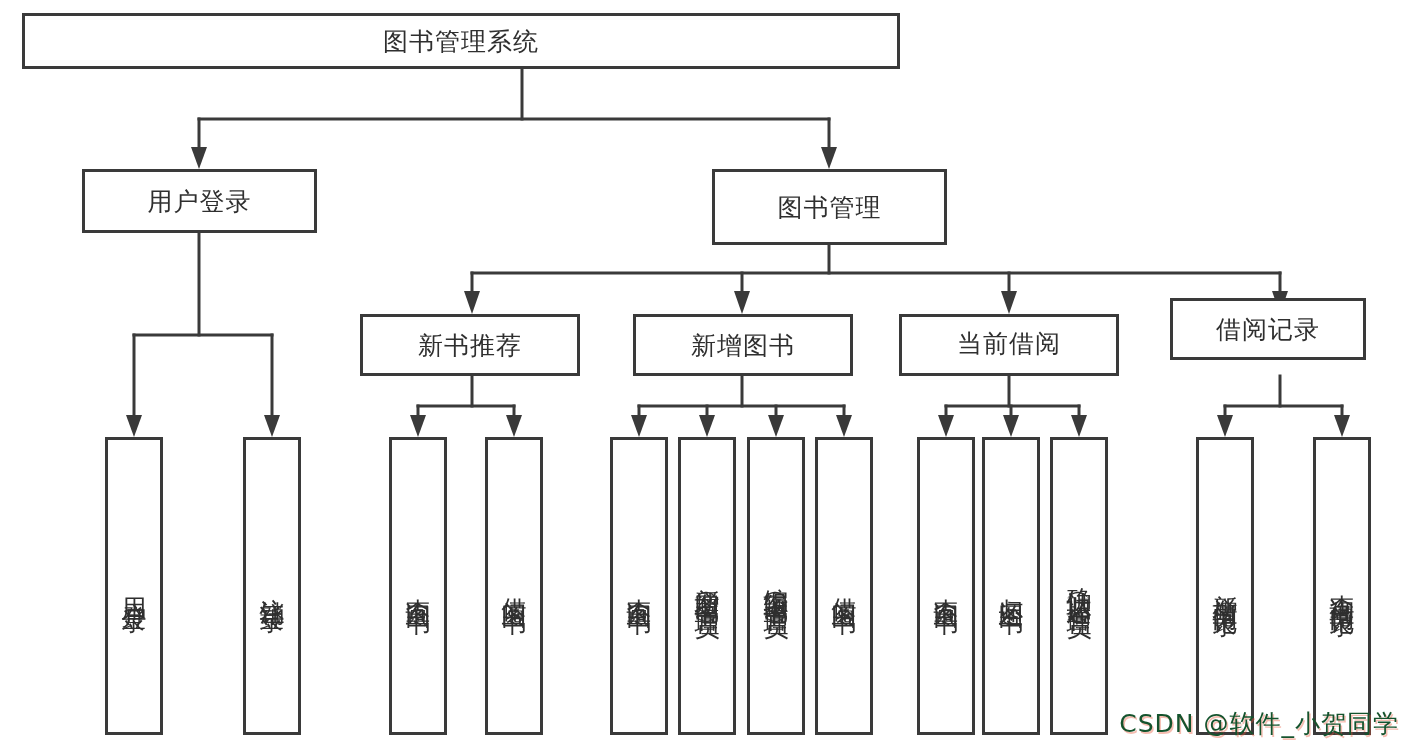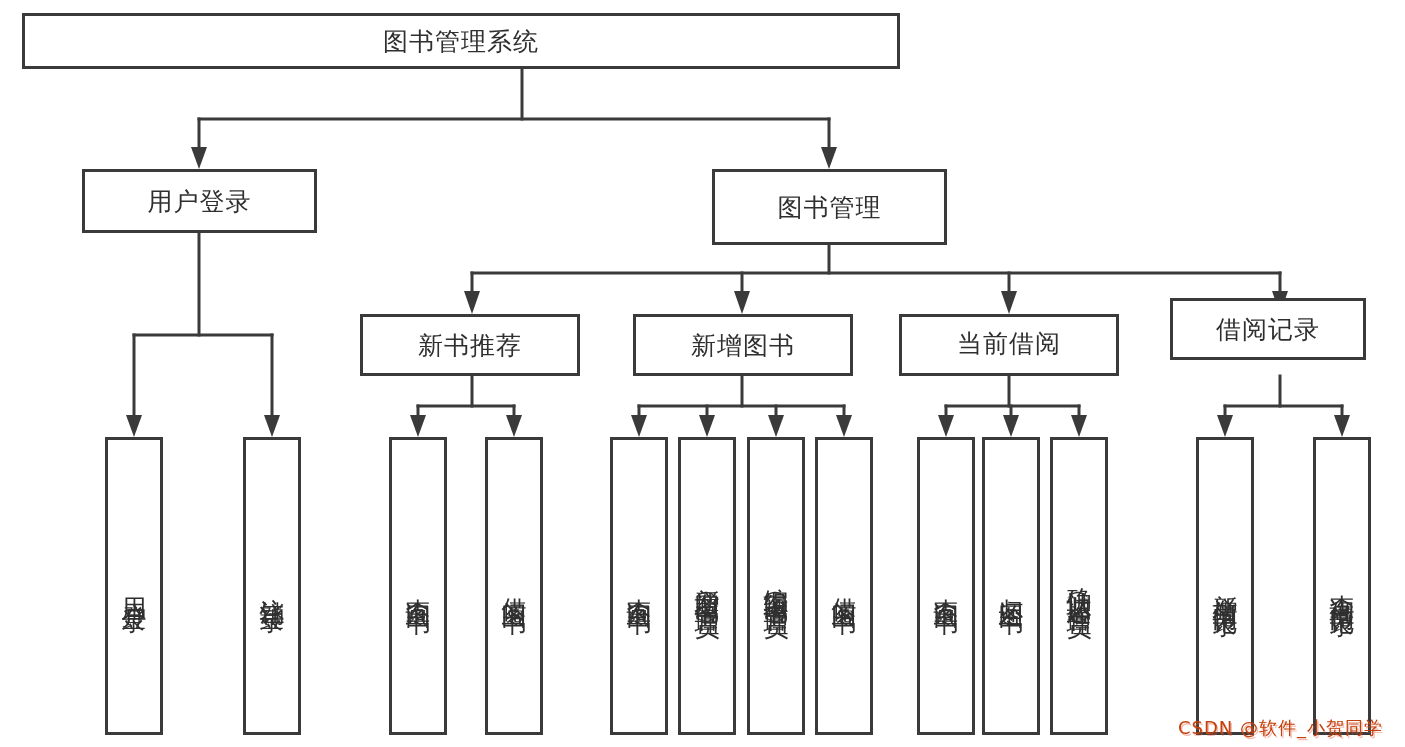--- a/index.html
+++ b/index.html
@@ -17,22 +17,22 @@
   .vbox{
     position:absolute;box-sizing:border-box;background:#ffffff;
     border:3px solid #3a3a3a;display:flex;align-items:center;justify-content:center;
     font-size:25px;line-height:1;z-index:2;
   }
   .vbox .vtext{
     writing-mode:vertical-rl;text-orientation:mixed;
     letter-spacing:4px;white-space:nowrap;
   }
   .watermark{
-    position:absolute;right:22px;bottom:7px;z-index:5;
-    font-size:18px;letter-spacing:1px;color:#c2410c;
+    position:absolute;right:6px;bottom:7px;z-index:5;
+    font-size:25px;letter-spacing:1px;color:#14532d;
     text-shadow:1.5px 1.5px 0 rgba(230,90,60,0.40);
     white-space:nowrap;
   }
 </style>
 </head>
 <body>
 
 <div class="stage">
 
   <svg class="wires" width="1405" height="747" viewBox="0 0 1405 747" stroke="#3a3a3a" stroke-width="3" fill="#3a3a3a" stroke-linecap="square">

